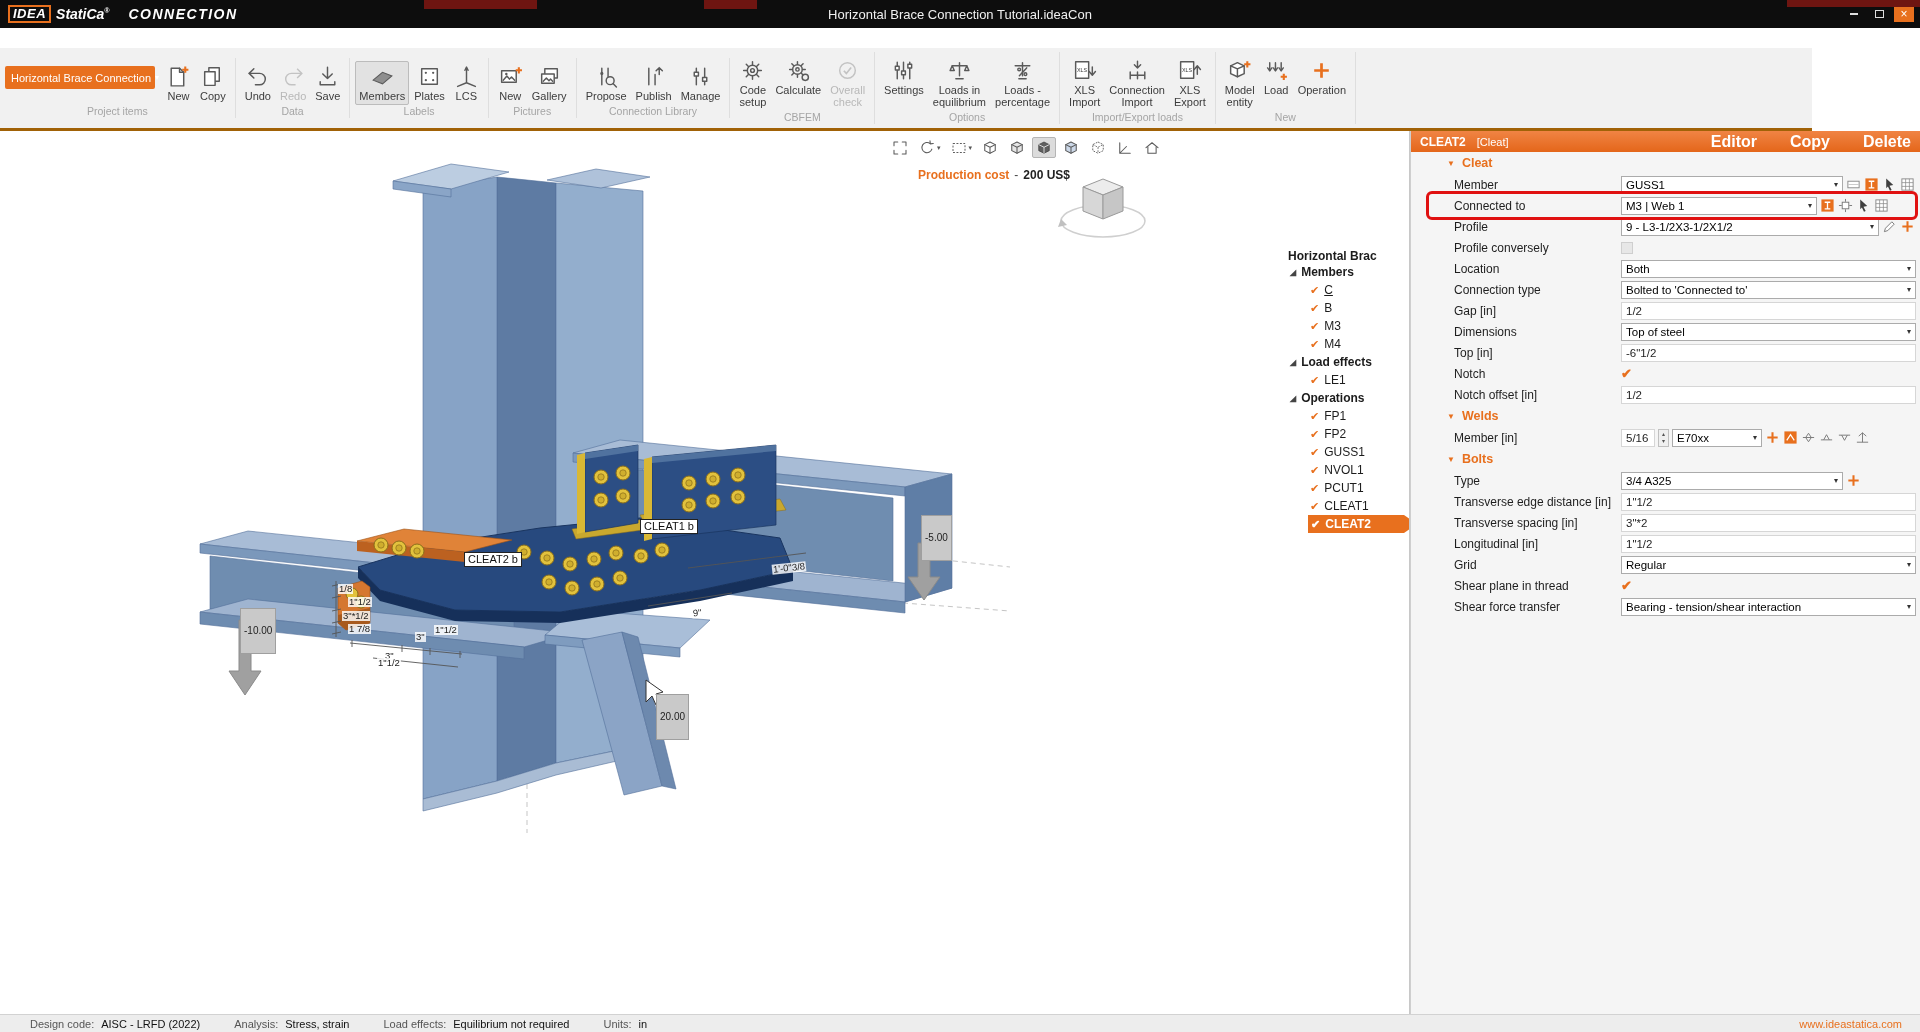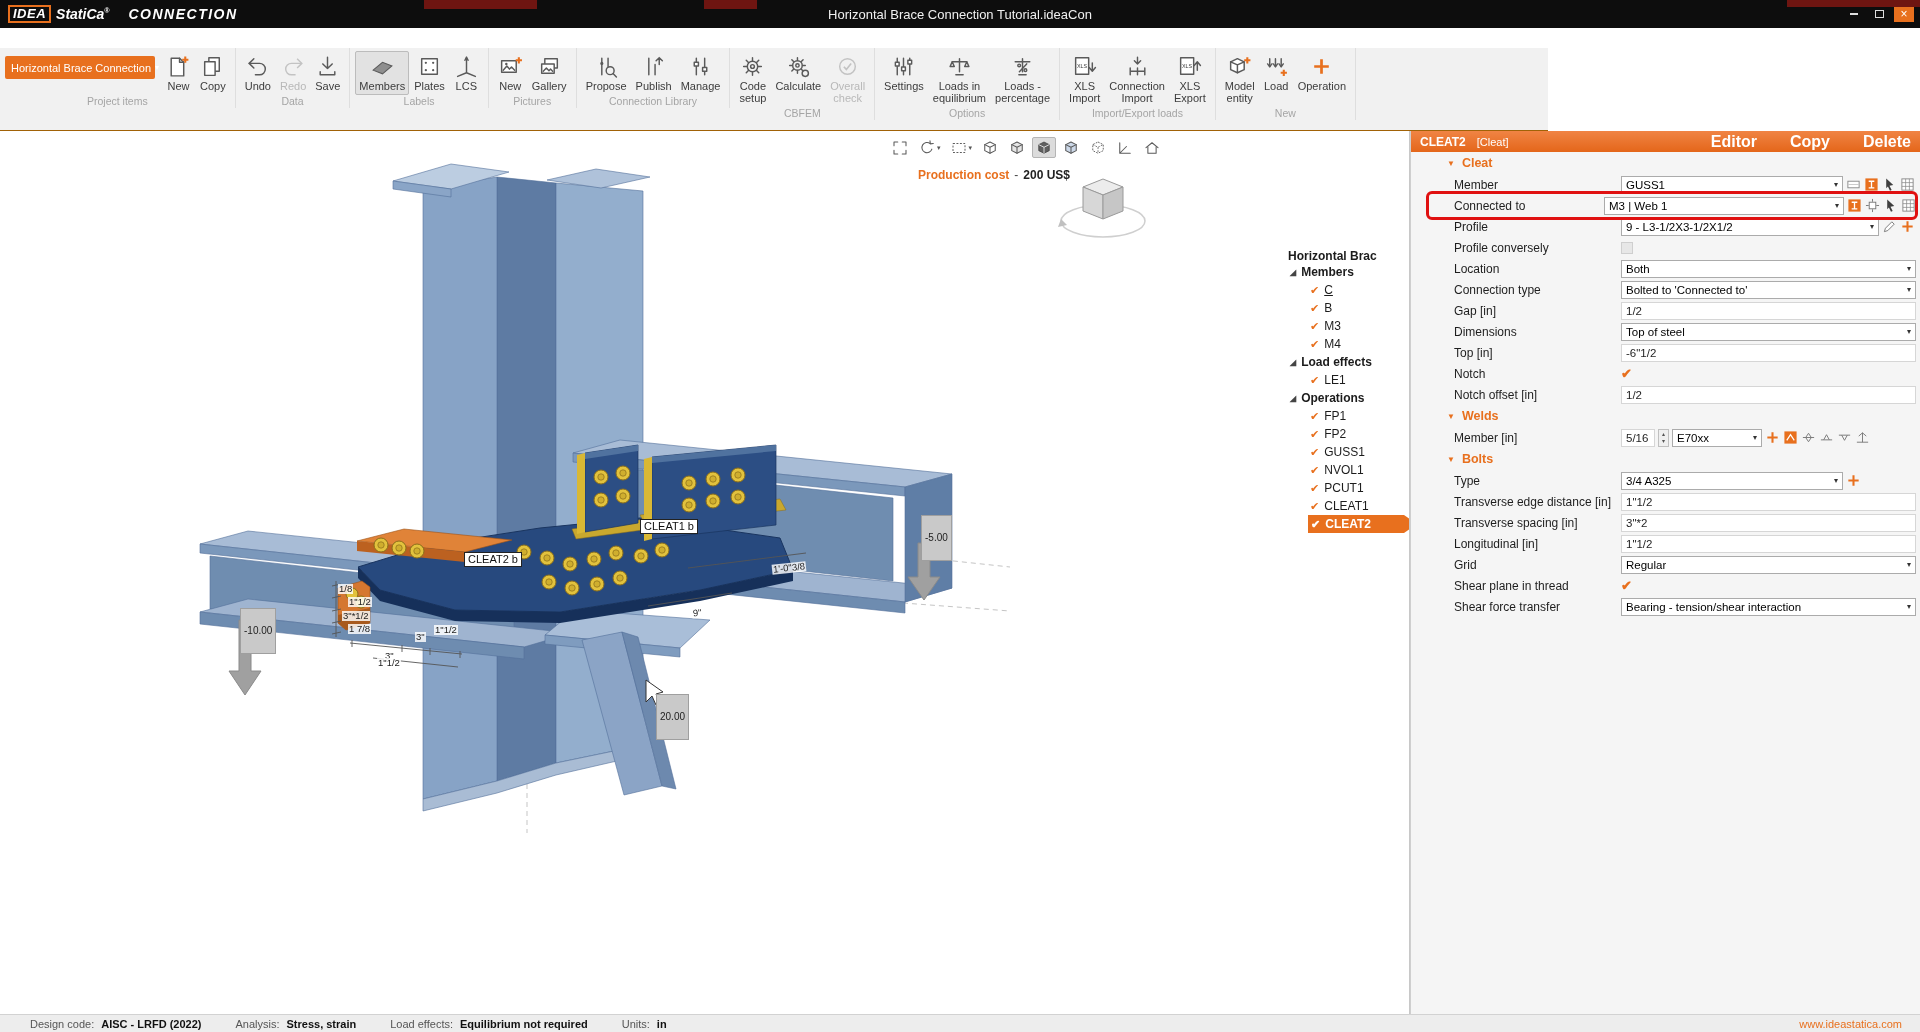--- a/index.html
+++ b/index.html
@@ -27,21 +27,21 @@
 .tagline{width:176px;color:#ddd;font-size:9.5px;font-style:italic;padding:4px 0 0 8px;white-space:nowrap}
 .tabs{display:flex;gap:4px}
 .tab{width:81px;background:#8a8a8a;color:#fff;font-size:12px;font-weight:bold;display:flex;align-items:center;justify-content:center}
 .tab.active{background:#E8701E}
 .search-wrap{position:absolute;left:1330px;top:2px;display:flex;gap:5px;align-items:center}
 .search-box{width:162px;height:15px;background:#fff;display:flex;align-items:center;justify-content:flex-end;padding-right:2px}
 .mag{width:11px;height:11px}
 .info-btn{width:15px;height:15px;background:#E8701E;color:#fff;font-size:10px;font-weight:bold;font-style:italic;display:flex;align-items:center;justify-content:center}
 
 
-.ribbon{position:absolute;top:48px;left:0;width:1548px;height:83px;background:#f1f1f1;border-bottom:1px solid #a16207;display:flex;align-items:flex-start;z-index:8}
+.ribbon{position:absolute;top:48px;left:0;width:1812px;height:83px;background:#f1f1f1;border-bottom:3px solid #a16207;display:flex;align-items:center;z-index:8}
 .rgroup{display:flex;flex-direction:column;border-right:1px solid #dedede;padding:3px 5px 1px}
 .rgroup-content{display:flex;gap:1px;flex:1;align-items:flex-start}
 .rgroup-label{font-size:10.5px;color:#a5a5a5;text-align:center;line-height:12px}
 .rbtn{display:flex;flex-direction:column;align-items:center;padding:2px 3px;border:1px solid transparent;min-width:32px;border-radius:2px}
 .rbtn .icon{width:25px;height:25px}
 .rbtn-label{font-size:11px;line-height:12px;color:#3c3c3c;text-align:center;white-space:pre-line;margin-top:1px}
 .rbtn.selected{background:#e2e2e2;border-color:#bcbcbc}
 .rbtn.disabled .rbtn-label{color:#b8b8b8}
 .combo-orange{width:150px;height:23px;background:#E8701E;color:#fff;font-size:11px;display:flex;align-items:center;justify-content:space-between;padding:0 6px;margin:5px 6px 0 0;border-radius:2px;white-space:nowrap}
 .caret-w{font-size:8px;margin-left:4px}
@@ -98,21 +98,21 @@
 .chk-off{width:12px;height:12px;border:1px solid #b9b9b9;background:#eee;display:inline-block}
 .chk-off.dis{background:#e7e7e7;border-color:#cfcfcf}
 .pic{width:15px;height:15px;flex-shrink:0}
 .red-box{position:absolute;left:15px;top:60px;width:492px;height:29px;border:3px solid #E01111;border-radius:6px;pointer-events:none;z-index:5}
 
 
 .statusbar{position:absolute;top:1014px;left:0;width:1920px;height:18px;background:#ededed;border-top:1px solid #d2d2d2;display:flex;align-items:center;font-size:11px;color:#3a3a3a;padding:0 18px 0 30px}
 .status-items{display:flex}
 .sgroup{margin-right:34px;display:flex;gap:7px;white-space:nowrap}
 .slab{color:#555}
-.sval{font-weight:bold;color:#111}
+.sval{font-weight:normal;color:#111}
 .status-link{margin-left:auto;color:#E8701E}
 </style>
 </head>
 <body>
 
 <div id="app">
 
   <header class="titlebar">
     <div class="logo">
       <span class="logo-idea">IDEA</span>
@@ -798,21 +798,21 @@
               <svg viewBox="0 0 16 16">
                 <rect x="2" y="2" width="12" height="12" fill="#fff" stroke="#8a8a8a"></rect>
                 <path d="M2 6h12M2 10h12M6 2v12M10 2v12" stroke="#8a8a8a" stroke-width=".8"></path>
               </svg>
             </span>
           </div>
         </div>
         <div class="prow">
           <div class="plabel">Connected to</div>
           <div class="pctrl">
-            <div class="dd" style="width: 240px;">
+            <div class="dd" style="width: 196px;">
               <span class="ddv">M3 | Web 1</span>
               <span class="caret">▾</span>
             </div>
             <span class="icon pic">
               <svg viewBox="0 0 16 16">
                 <rect x="1.5" y="1.5" width="13" height="13" fill="#E8701E"></rect>
                 <path d="M5 4.5h6M8 4.5v7M5 11.5h6" stroke="#fff" stroke-width="1.4" fill="none"></path>
               </svg>
             </span>
             <span class="icon pic">

